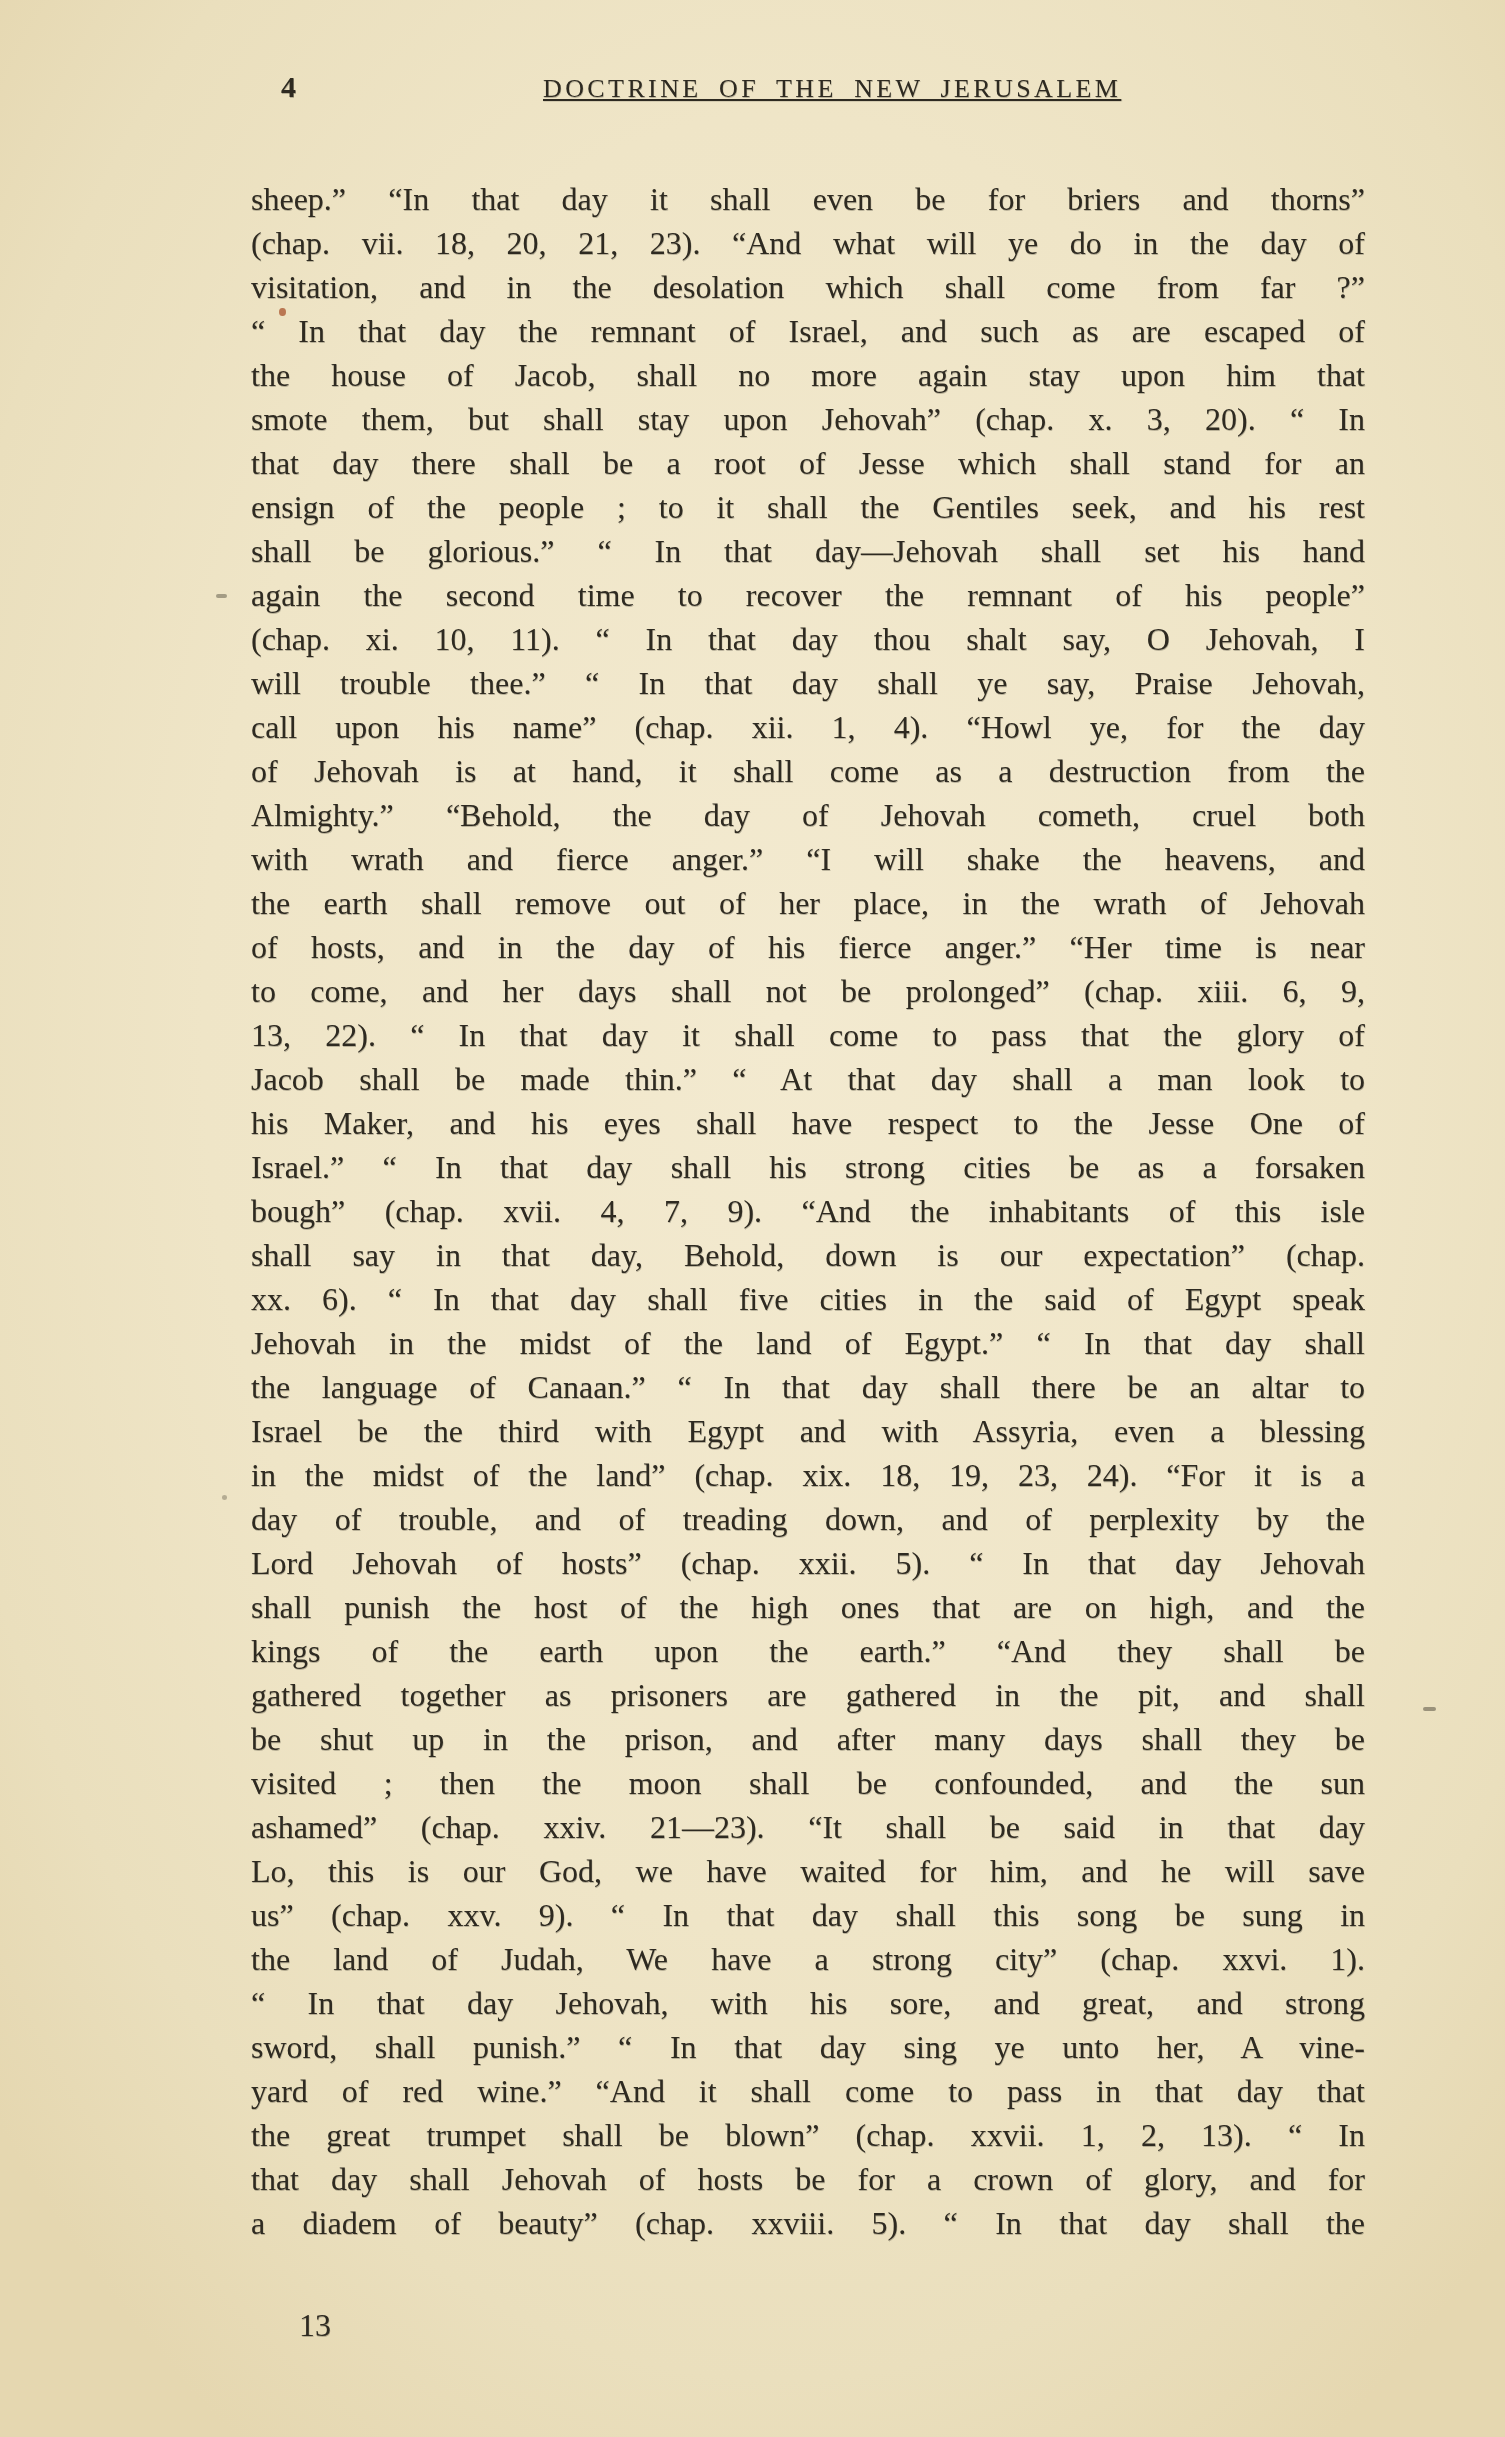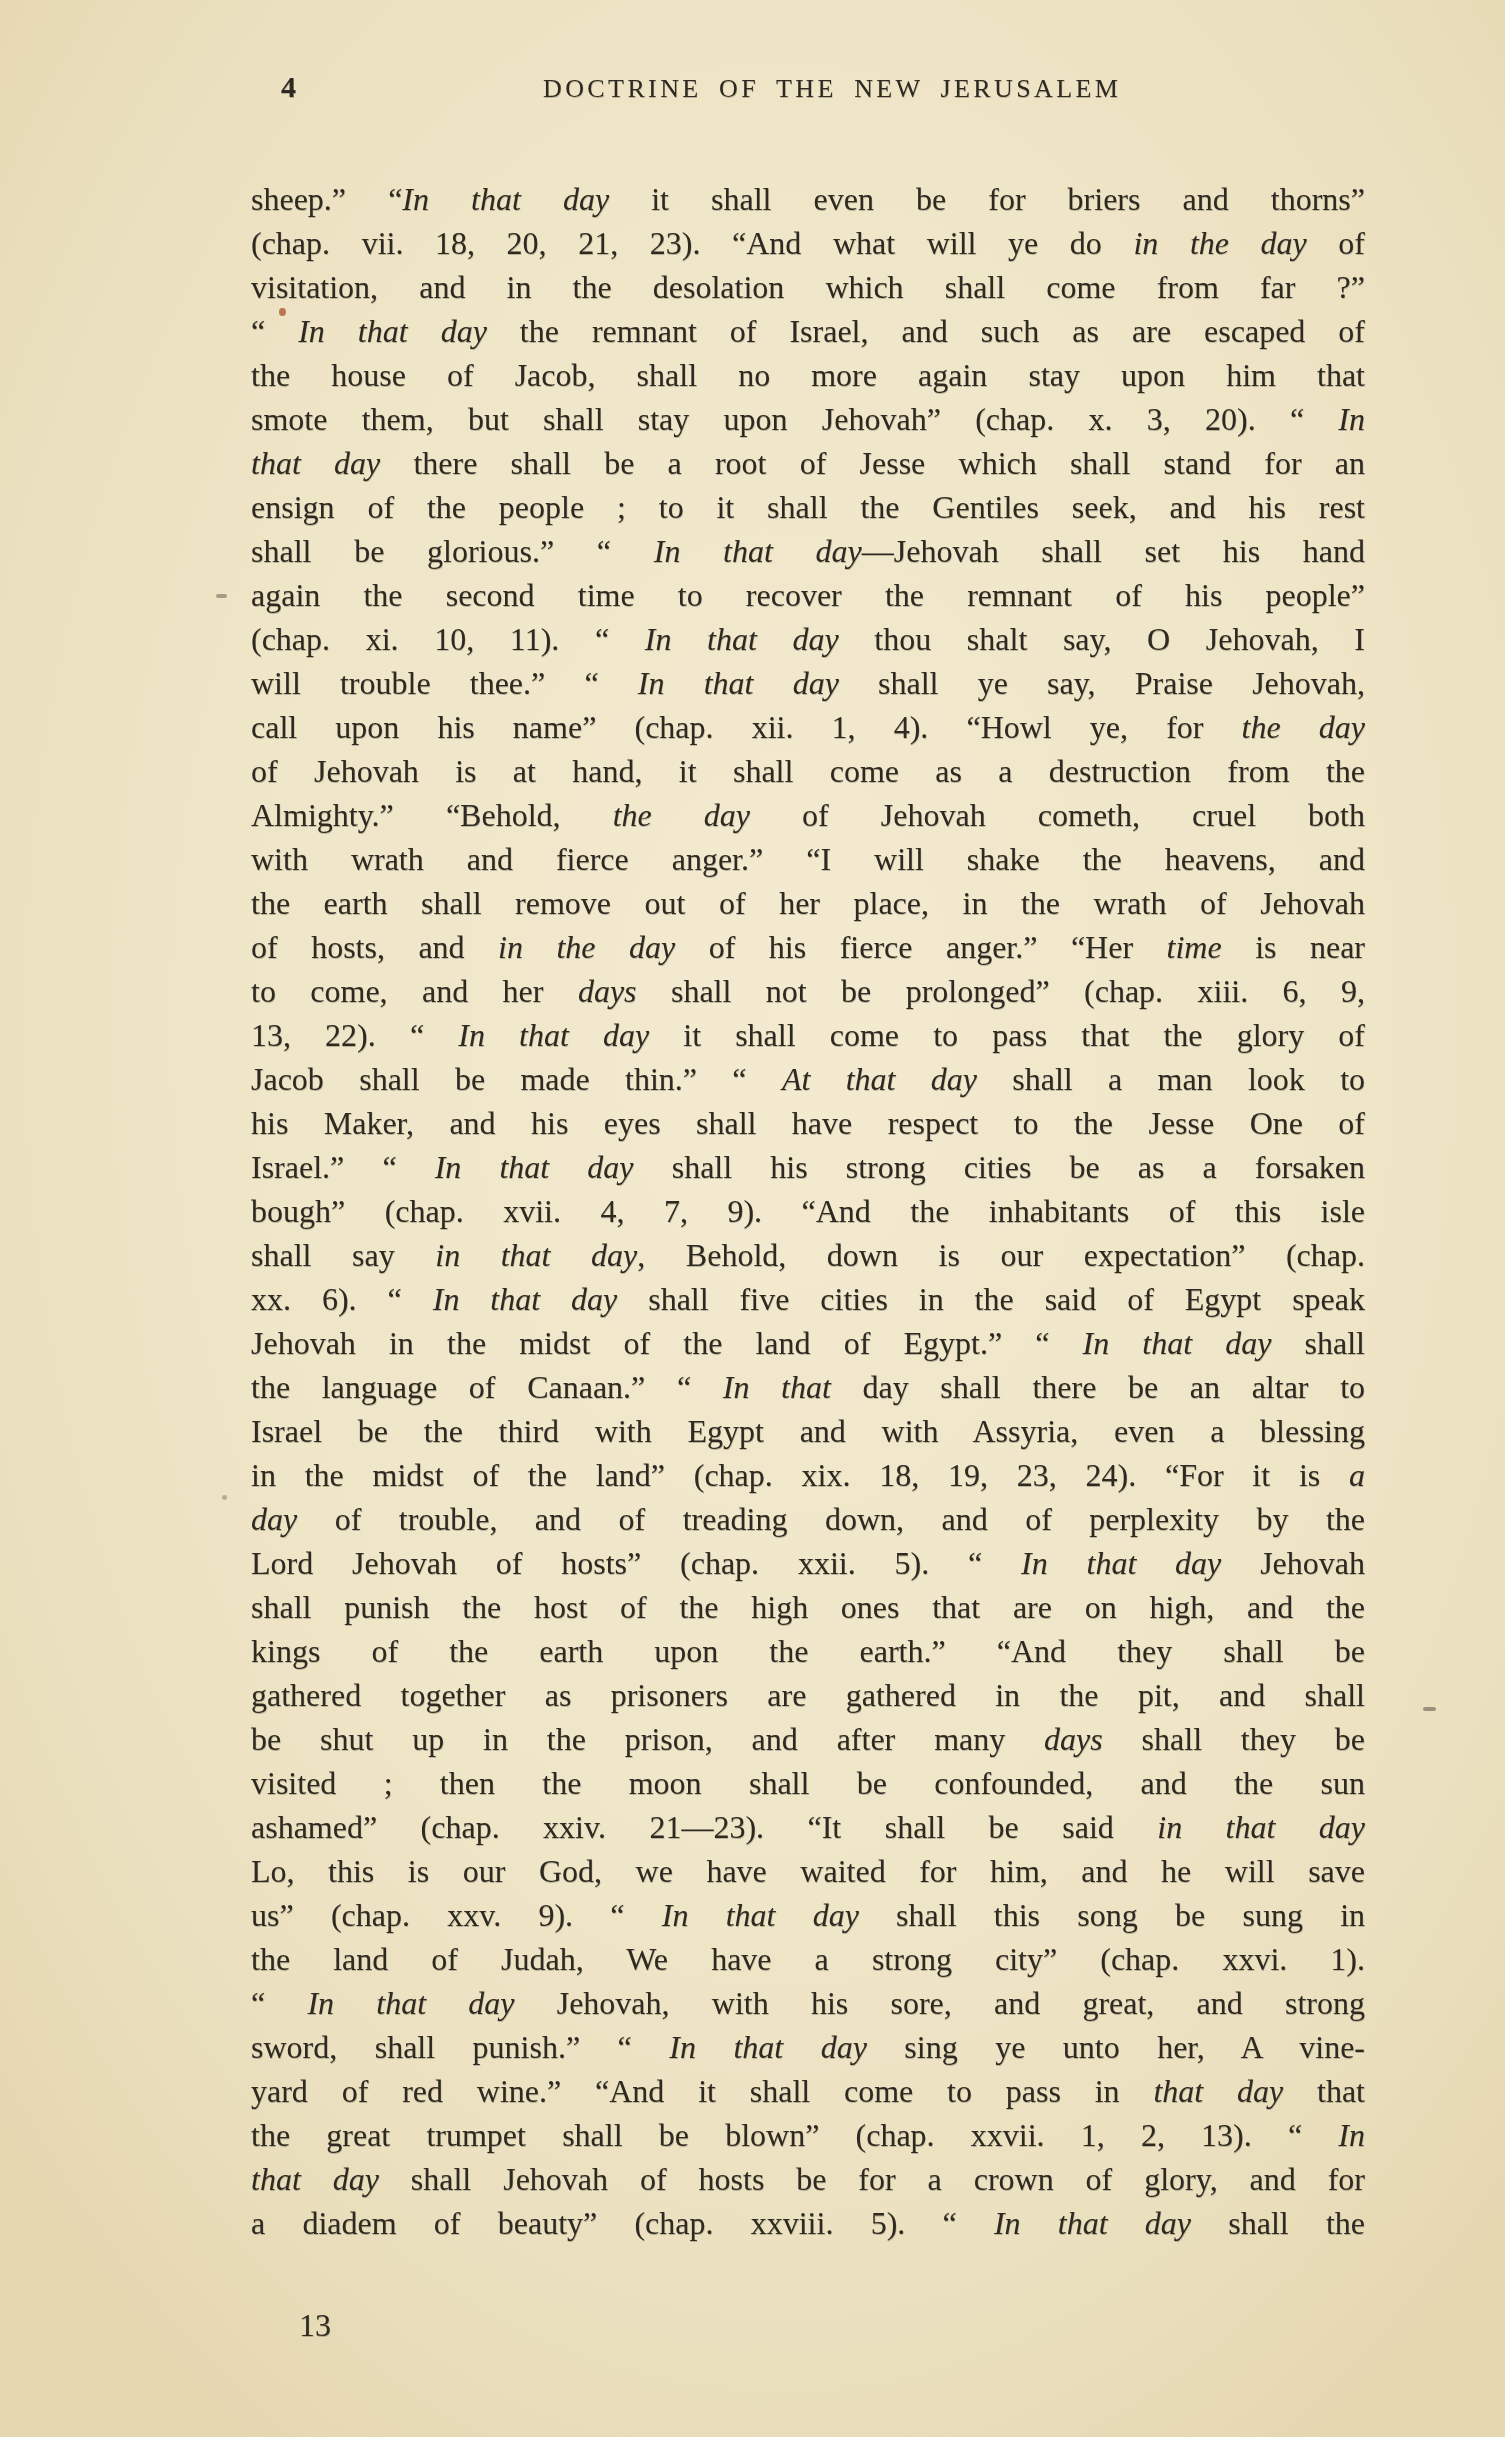--- a/index.html
+++ b/index.html
@@ -28,36 +28,36 @@
   }
   .running-title {
     position: absolute;
     left: 543px;
     top: 76px;
     font-size: 26px;
     letter-spacing: 3.4px;
     word-spacing: 7.5px;
     line-height: 1;
     white-space: nowrap;
+    text-decoration: underline;
   }
   .body-text {
     position: absolute;
     left: 251px;
     top: 177px;
     width: 1114px;
     font-size: 32px;
     line-height: 44px;
   }
   .line {
     text-align: justify;
     text-align-last: justify;
     white-space: normal;
   }
   .it {
-    font-style: italic;
   }
   .sig {
     position: absolute;
     left: 299px;
     top: 2309px;
     font-size: 32px;
     line-height: 1;
   }
   .speck {
     position: absolute;

